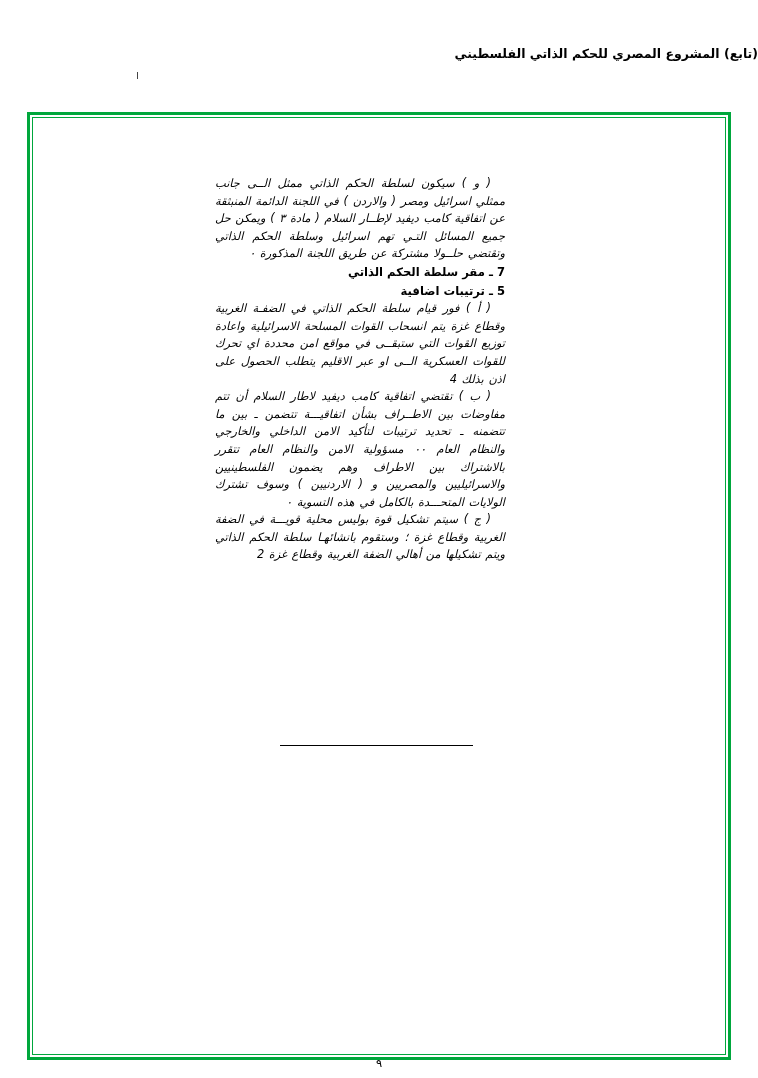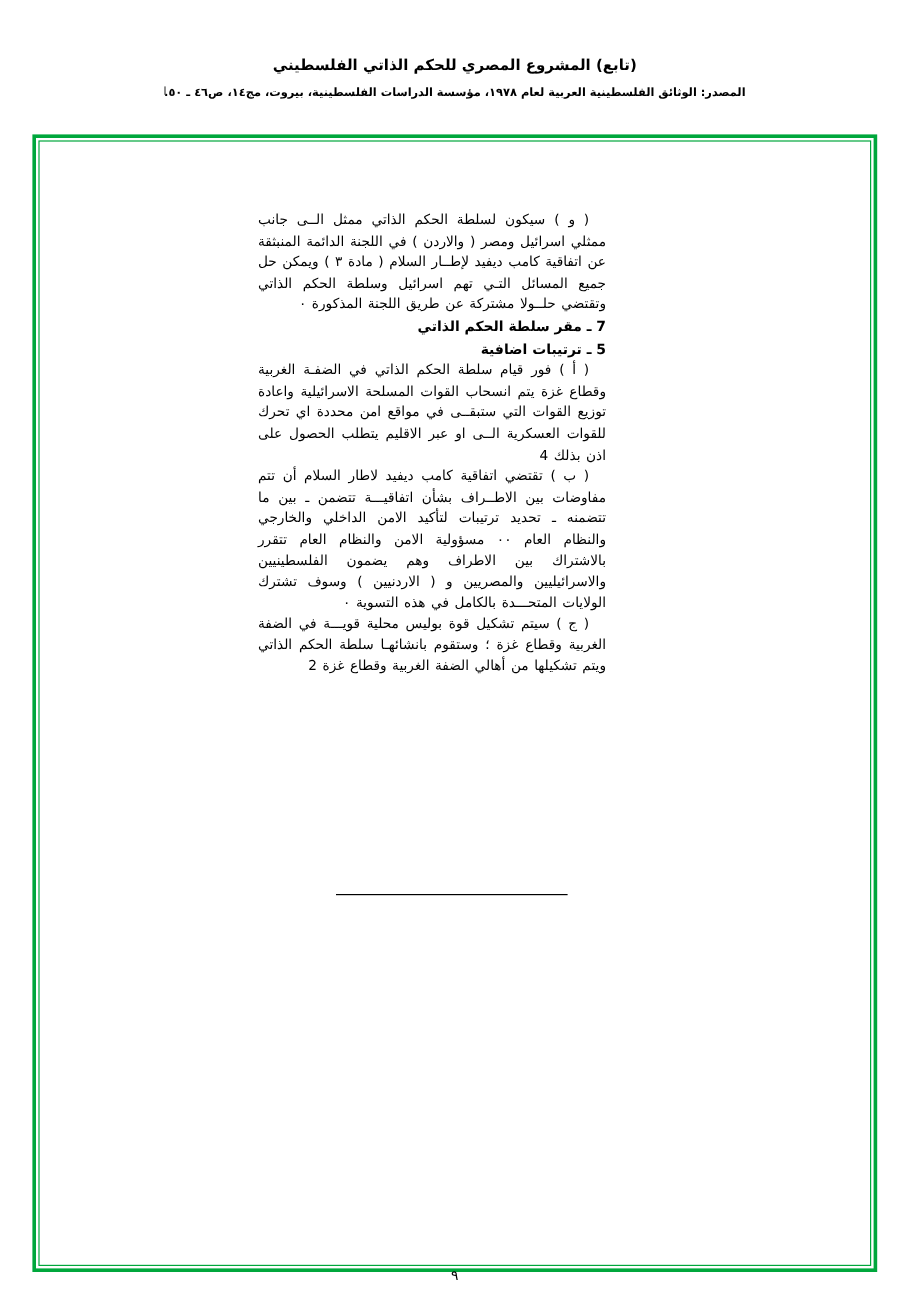--- a/index.html
+++ b/index.html
@@ -19,21 +19,20 @@
     position: relative;
     width: 758px;
     height: 1078px;
     box-sizing: border-box;
   }
   .header-block {
     position: absolute;
     top: 46px;
     left: 0;
     width: 758px;
-    text-align: center;
   }
   .doc-title {
     font-size: 12.5px;
     font-weight: bold;
     letter-spacing: 0px;
     color: #000;
     direction: rtl;
   }
   .doc-source {
     margin-top: 11px;
@@ -78,20 +77,21 @@
     text-align-last: right;
   }
   .para {
     font-size: 11.4px;
     line-height: 17.6px;
     margin: 0 0 0 0;
     word-spacing: 1px;
   }
   .para.indent {
     text-indent: 14px;
+    font-style: italic;
   }
   .heading {
     font-size: 11.6px;
     font-weight: bold;
     line-height: 17.6px;
     margin: 1px 0 0 0;
   }
   .rule {
     position: absolute;
     top: 731px;
@@ -116,21 +116,20 @@
     color: #000;
   }
 </style>
 </head>
 <body>
 
 <div class="page">
 
   <div class="header-block">
     <div class="doc-title">(تابع) المشروع المصري للحكم الذاتي الفلسطيني</div>
-    <div class="doc-source">المصدر: الوثائق الفلسطينية العربية لعام ١٩٧٨، مؤسسة الدراسات الفلسطينية، بيروت، مج١٤، ص٤٦ ـ ٥٠.</div>
   </div>
 
   <div class="tick"></div>
 
   <div class="frame-outer"></div>
   <div class="frame-inner"></div>
 
   <div class="content">
     <p class="para indent">( و ) سيكون لسلطة الحكم الذاتي ممثل الــى جانب ممثلي اسرائيل ومصر ( والاردن ) في اللجنة الدائمة المنبثقة عن اتفاقية كامب ديفيد لإطــار السلام ( مادة ٣ ) ويمكن حل جميع المسائل التـي تهم اسرائيل وسلطة الحكم الذاتي وتقتضي حلــولا مشتركة عن طريق اللجنة المذكورة ٠</p>
     <div class="heading">7 ـ مقر سلطة الحكم الذاتي</div>

